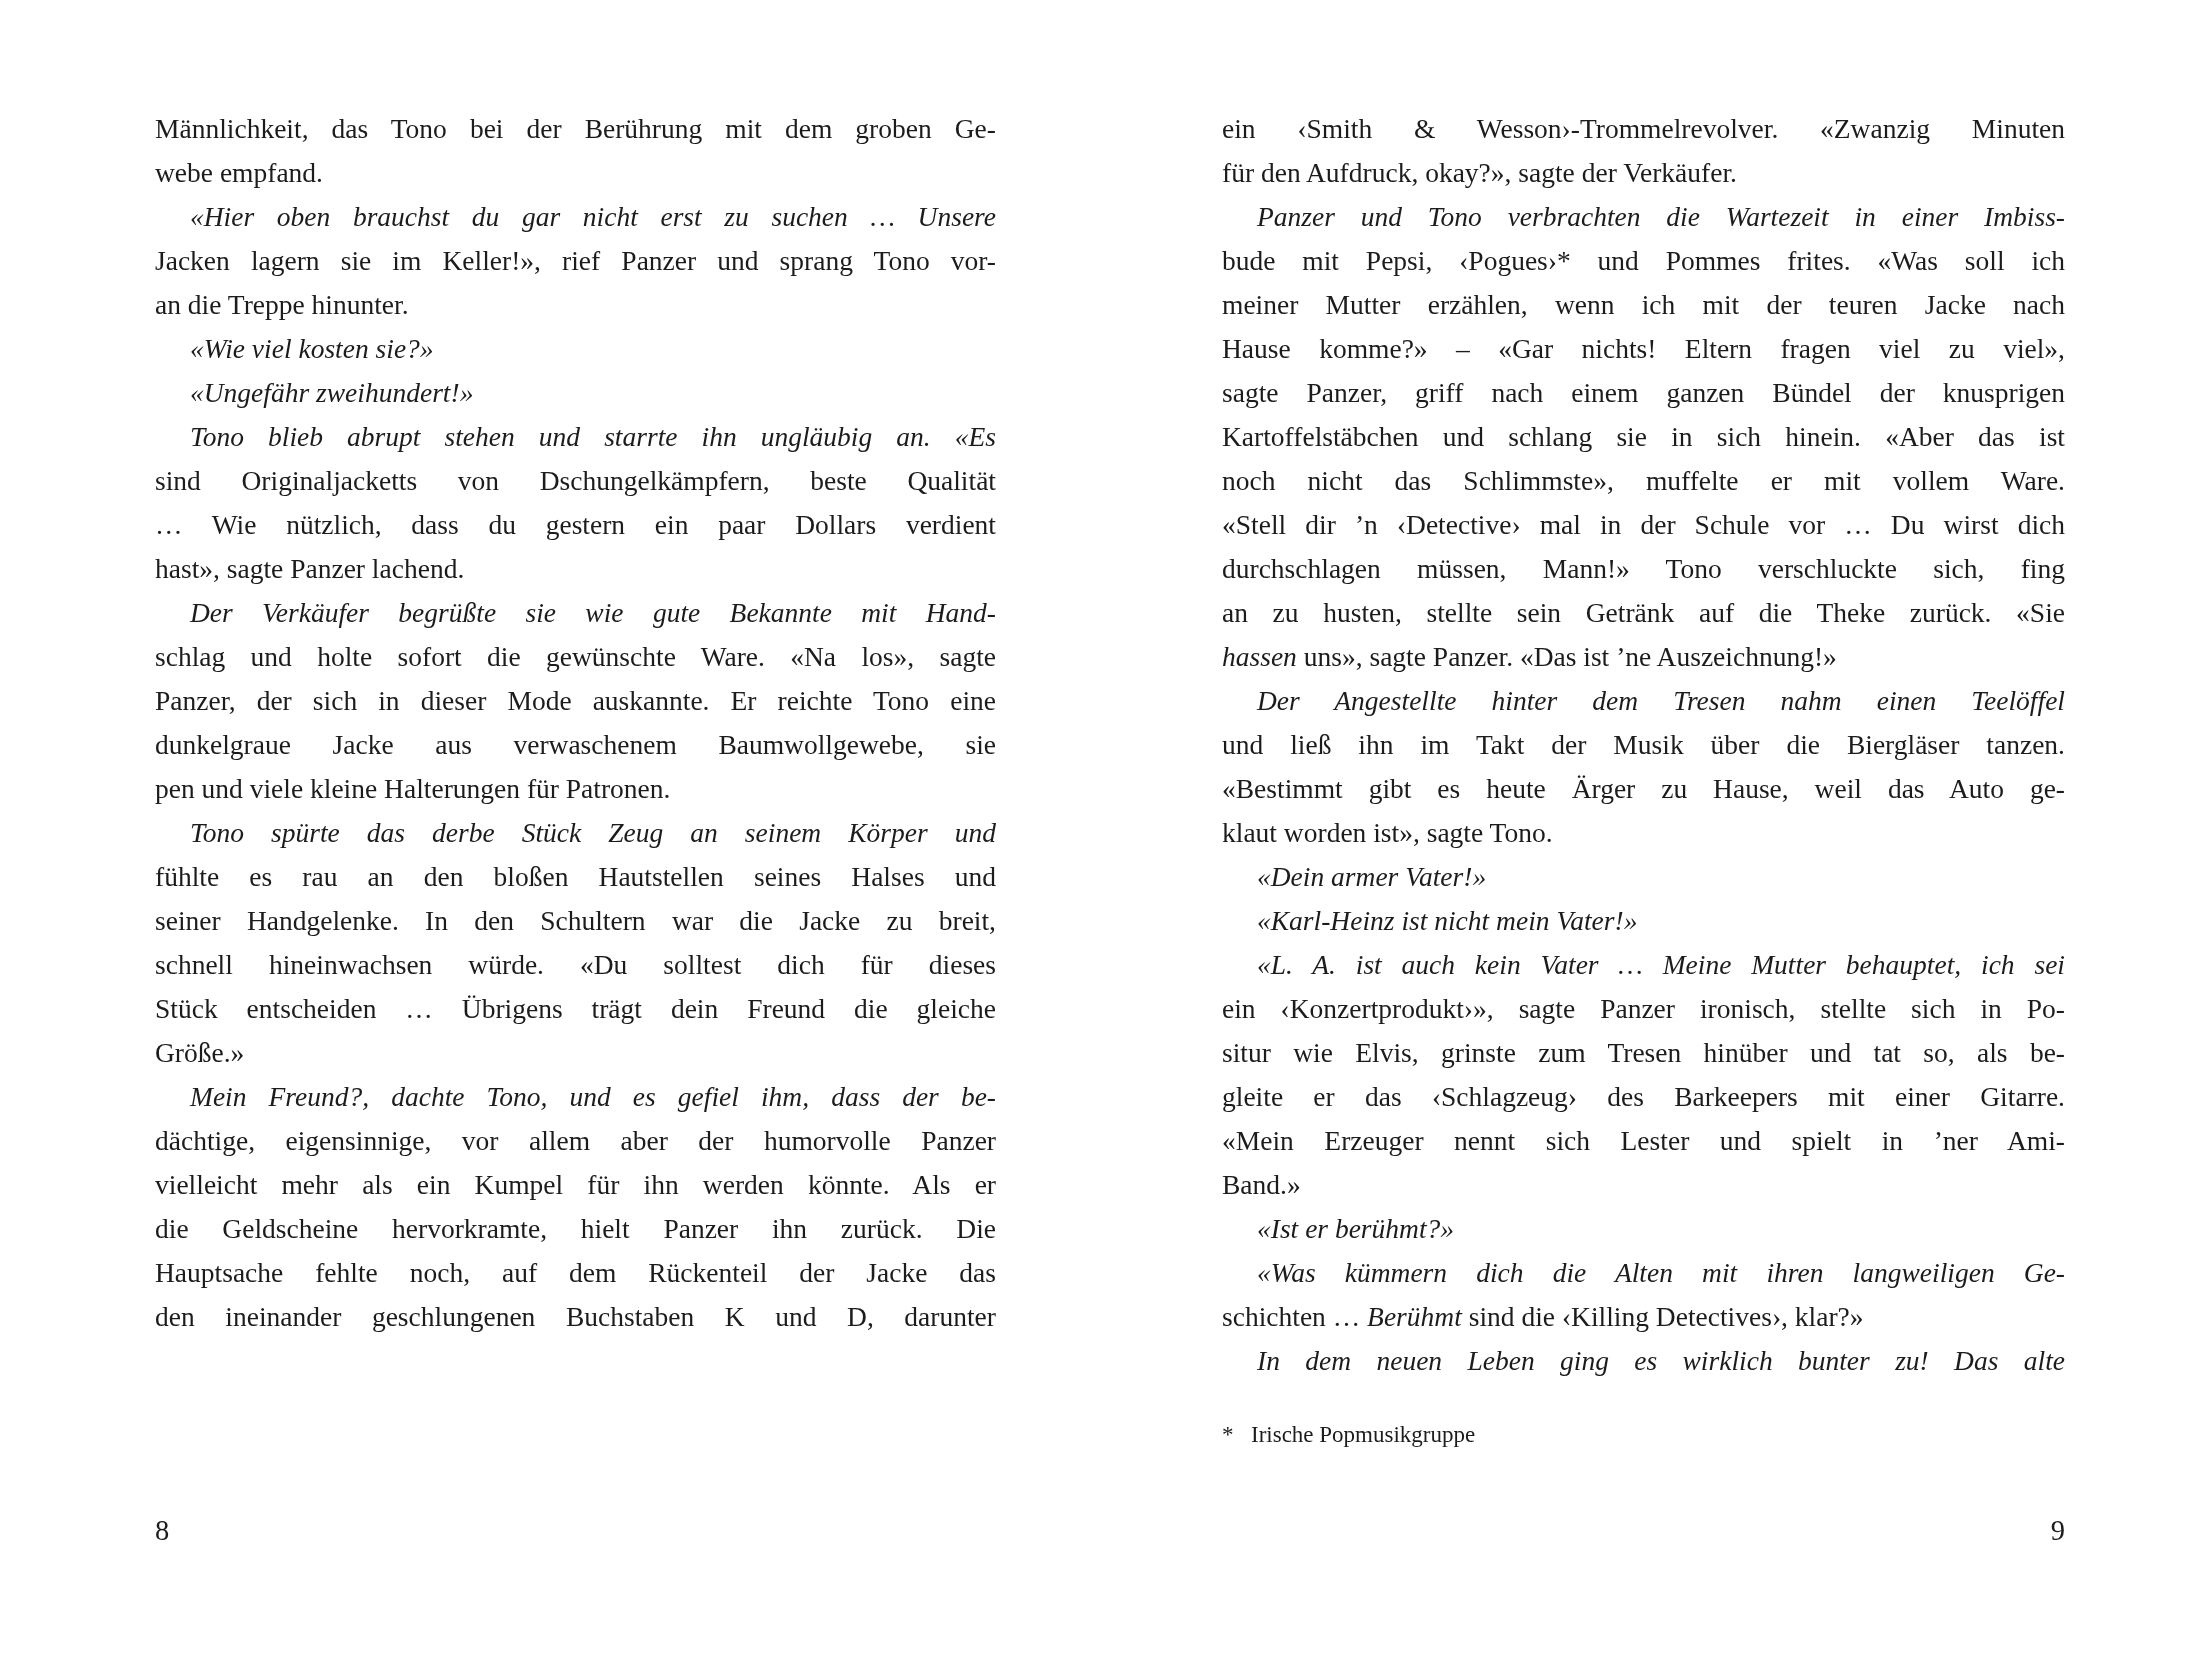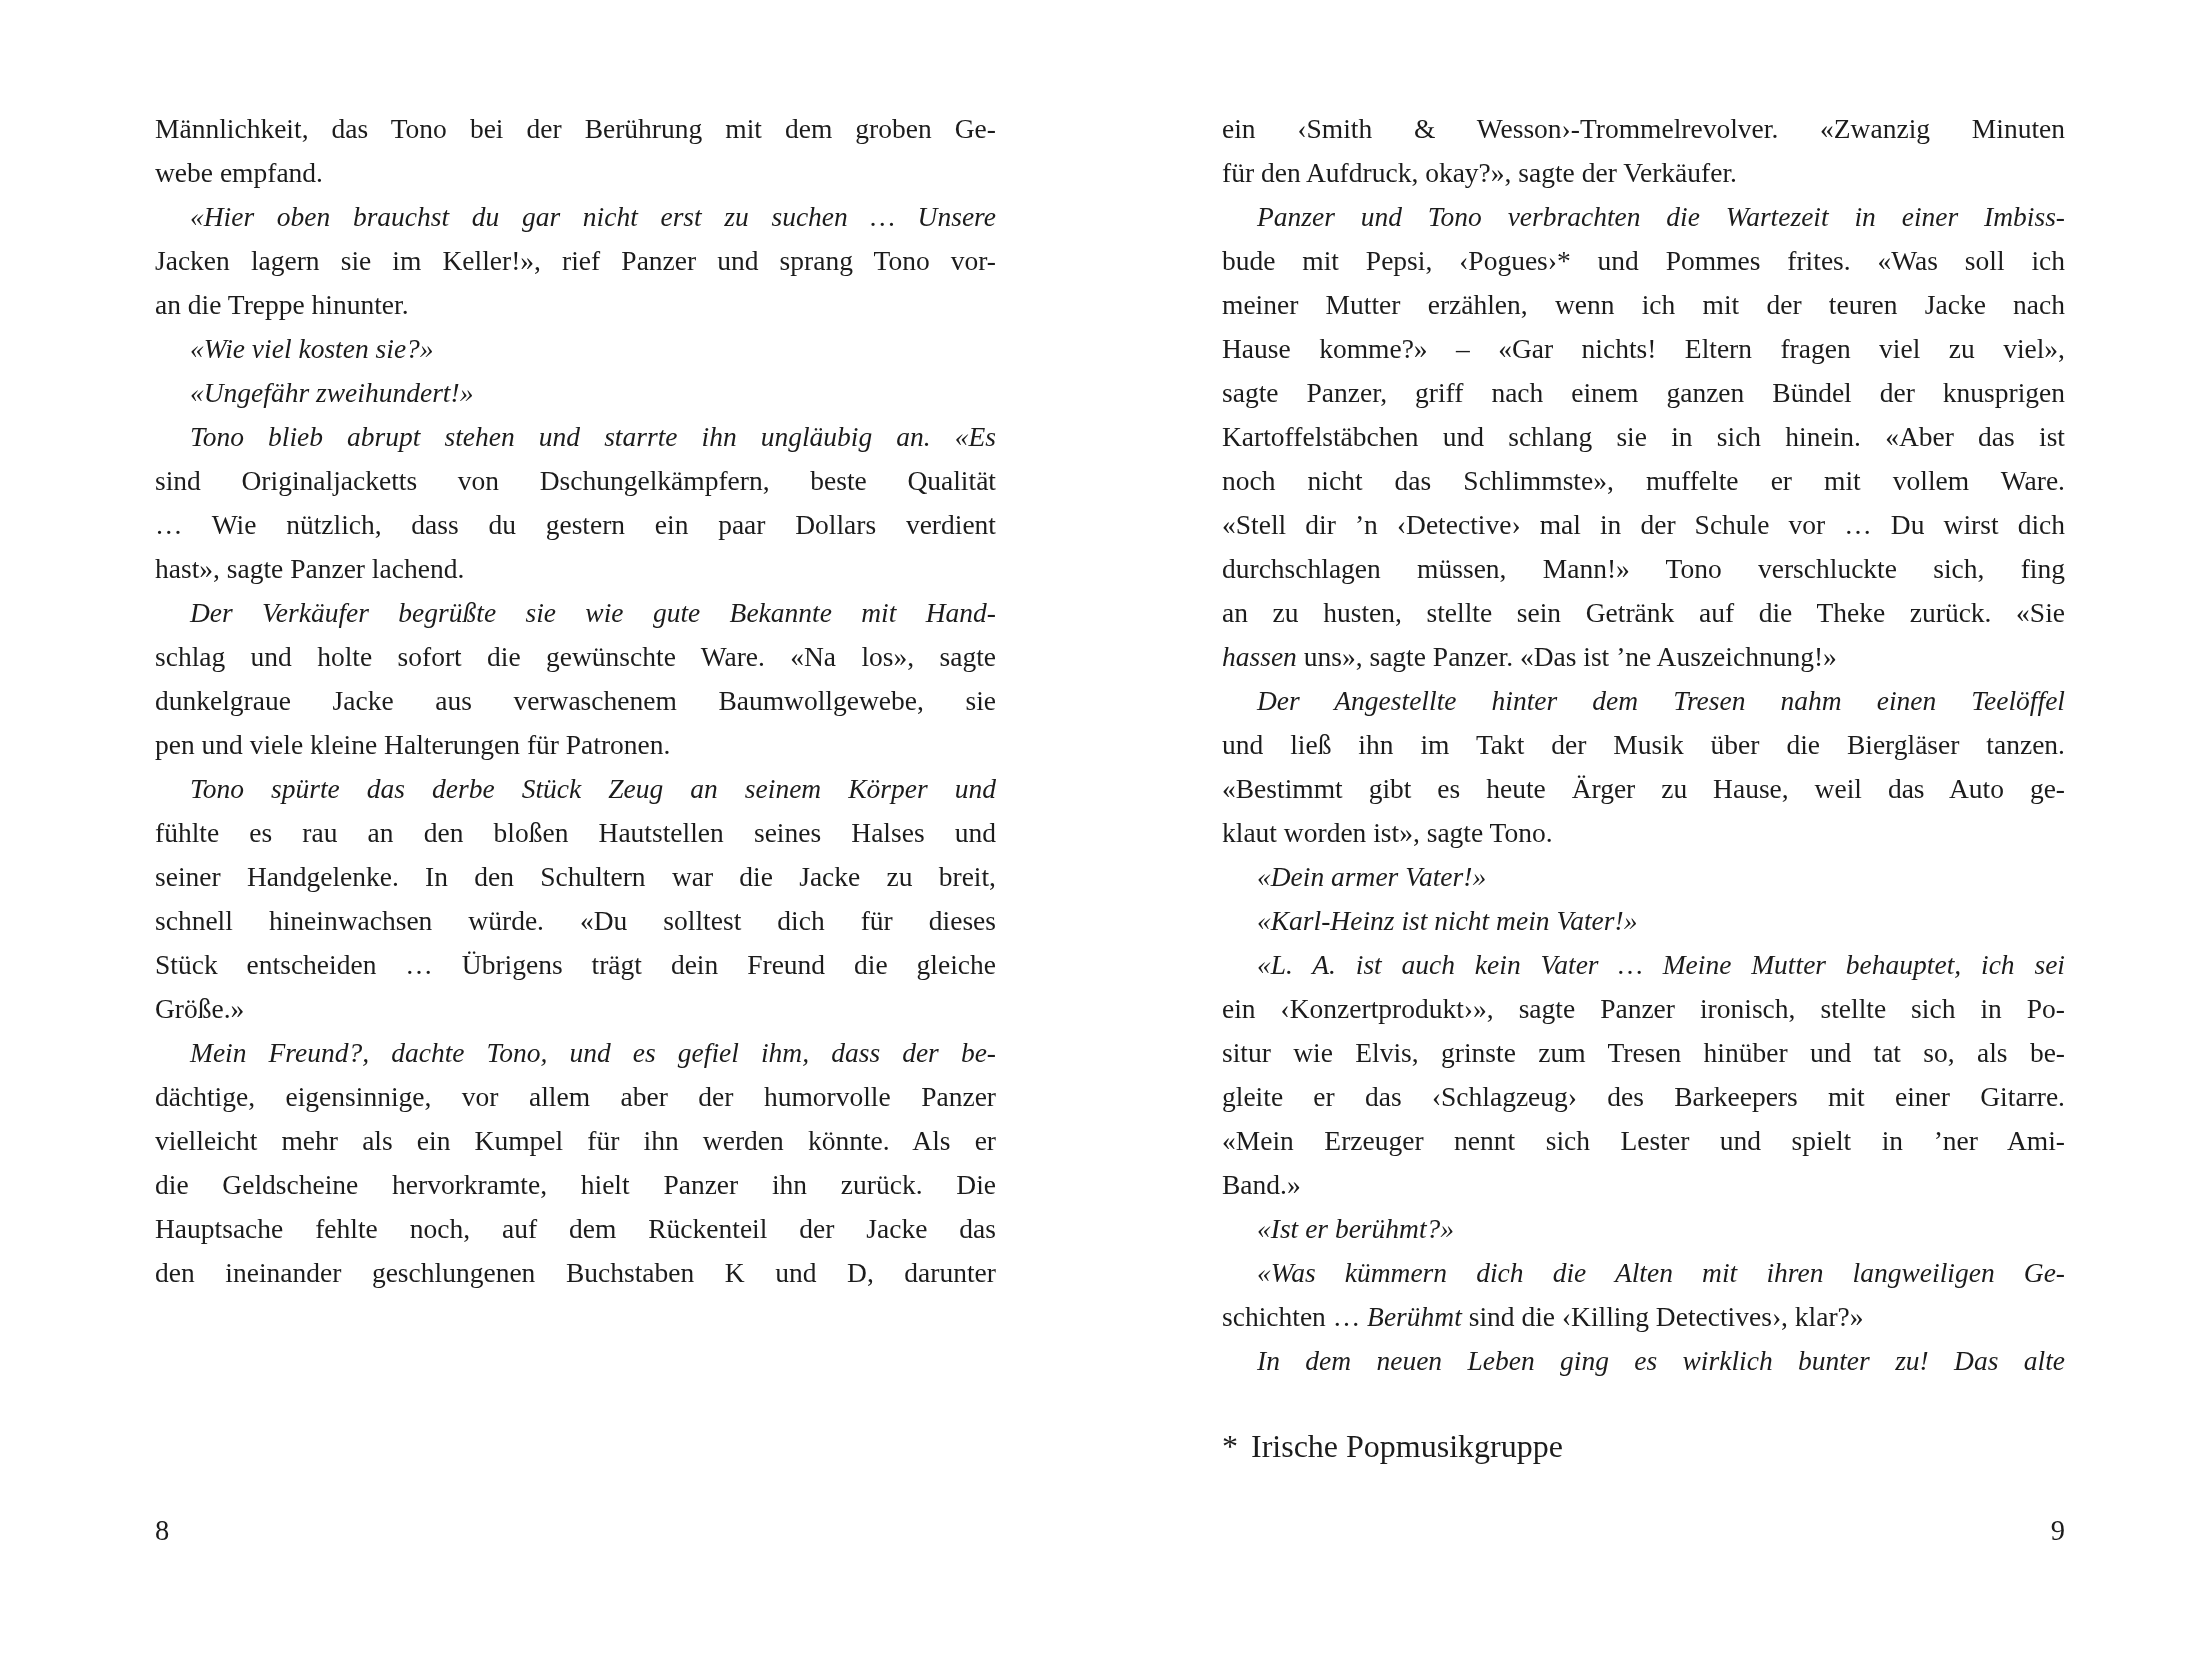--- a/index.html
+++ b/index.html
@@ -24,22 +24,22 @@
     text-align: justify;
     text-align-last: justify;
     text-justify: inter-word;
     height: 44px;
     overflow: hidden;
   }
   .line.end { text-align-last: left; }
   .line.indent { text-indent: 35px; font-style: italic; }
   .it { font-style: italic; }
   .footnote {
-    margin-top: 48px;
-    font-size: 32px;
+    margin-top: 36px;
+    font-size: 23px;
     line-height: 31px;
     text-align: left;
   }
   .fn-marker { display: inline-block; min-width: 29px; }
   .pagenum {
     position: absolute;
     top: 1512px;
     font-size: 28.5px;
     line-height: 37px;
   }
@@ -58,20 +58,21 @@
       <div class="line"><span>Jacken lagern sie im Keller!», rief Panzer und sprang Tono vor-</span></div>
       <div class="line end"><span>an die Treppe hinunter.</span></div>
       <div class="line indent end"><span>«Wie viel kosten sie?»</span></div>
       <div class="line indent end"><span>«Ungefähr zweihundert!»</span></div>
       <div class="line indent"><span>Tono blieb abrupt stehen und starrte ihn ungläubig an. «Es</span></div>
       <div class="line"><span>sind Originaljacketts von Dschungelkämpfern, beste Qualität</span></div>
       <div class="line"><span>… Wie nützlich, dass du gestern ein paar Dollars verdient</span></div>
       <div class="line end"><span>hast», sagte Panzer lachend.</span></div>
       <div class="line indent"><span>Der Verkäufer begrüßte sie wie gute Bekannte mit Hand-</span></div>
       <div class="line"><span>schlag und holte sofort die gewünschte Ware. «Na los», sagte</span></div>
+      <div class="line"><span>Panzer, der sich in dieser Mode auskannte. Er reichte Tono eine</span></div>
       <div class="line"><span>dunkelgraue Jacke aus verwaschenem Baumwollgewebe, sie</span></div>
       <div class="line end"><span>pen und viele kleine Halterungen für Patronen.</span></div>
       <div class="line indent"><span>Tono spürte das derbe Stück Zeug an seinem Körper und</span></div>
       <div class="line"><span>fühlte es rau an den bloßen Hautstellen seines Halses und</span></div>
       <div class="line"><span>seiner Handgelenke. In den Schultern war die Jacke zu breit,</span></div>
       <div class="line"><span>schnell hineinwachsen würde. «Du solltest dich für dieses</span></div>
       <div class="line"><span>Stück entscheiden … Übrigens trägt dein Freund die gleiche</span></div>
       <div class="line end"><span>Größe.»</span></div>
       <div class="line indent"><span>Mein Freund?, dachte Tono, und es gefiel ihm, dass der be-</span></div>
       <div class="line"><span>dächtige, eigensinnige, vor allem aber der humorvolle Panzer</span></div>

